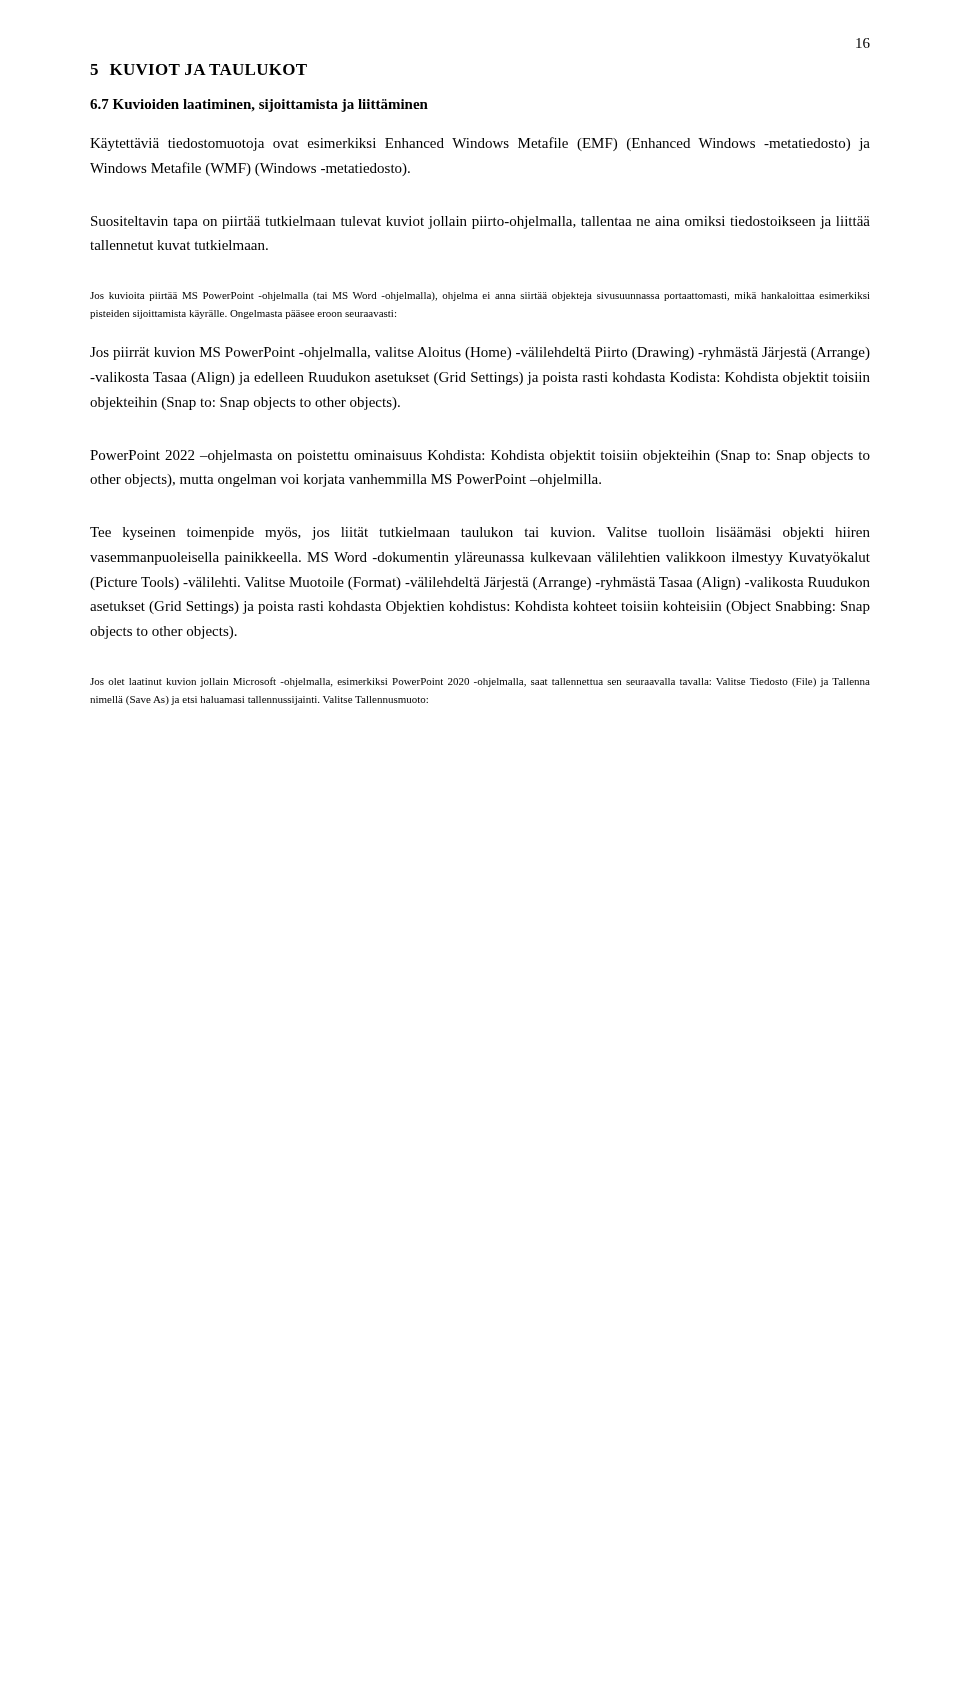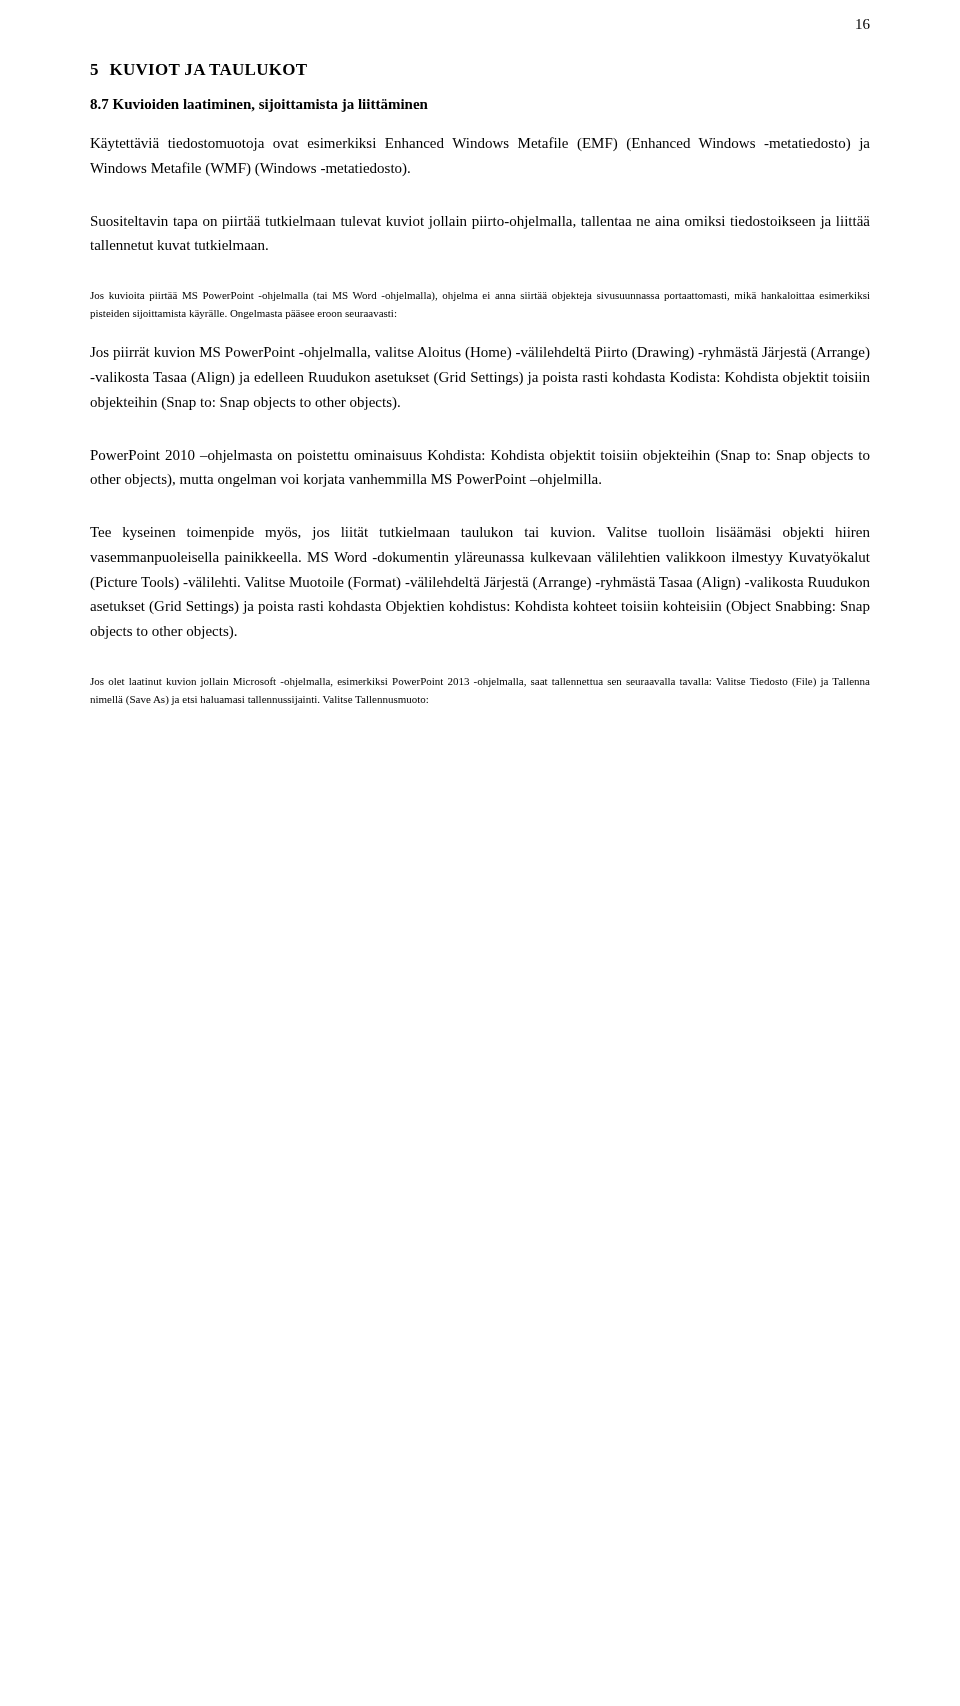--- a/index.html
+++ b/index.html
@@ -20,21 +20,21 @@
     .page {
       width: 960px;
       min-height: 1706px;
       background: #ffffff;
       padding: 60px 90px 60px 90px;
       position: relative;
     }
 
     .page-number {
       position: absolute;
-      top: 16px;
+      top: 35px;
       right: 90px;
       font-size: 15px;
       font-family: "Times New Roman", Times, serif;
     }
 
     .section-heading {
       font-size: 17px;
       font-weight: bold;
       margin-bottom: 16px;
       margin-top: 0;
@@ -72,29 +72,29 @@
 
 <div class="page">
 
   <div class="page-number">16</div>
 
   <h1 class="section-heading">
     <span class="section-number">5</span>
     <span>KUVIOT JA TAULUKOT</span>
   </h1>
 
-  <h2 class="subsection-heading"><span>8.7 </span><span>Kuvioiden laatiminen, sijoittamista ja liittäminen</span></h2>
+  <h2 class="subsection-heading"><span>6.7 </span><span>Kuvioiden laatiminen, sijoittamista ja liittäminen</span></h2>
 
   <p class="paragraph-spaced">Käytettäviä tiedostomuotoja ovat esimerkiksi Enhanced Windows Metafile (EMF) (Enhanced Windows -metatiedosto) ja Windows Metafile (WMF) (Windows -metatiedosto).</p>
 
   <p class="paragraph-spaced">Suositeltavin tapa on piirtää tutkielmaan tulevat kuviot jollain piirto-ohjelmalla, tallentaa ne aina omiksi tiedostoikseen ja liittää tallennetut kuvat tutkielmaan.</p>
 
   <p class="paragraph">Jos kuvioita piirtää MS PowerPoint -ohjelmalla (tai MS Word -ohjelmalla), ohjelma ei anna siirtää objekteja sivusuunnassa portaattomasti, mikä hankaloittaa esimerkiksi pisteiden sijoittamista käyrälle. Ongelmasta pääsee eroon seuraavasti:</p>
 
   <p class="paragraph-spaced">Jos piirrät kuvion MS PowerPoint -ohjelmalla, valitse Aloitus (Home) -välilehdeltä Piirto (Drawing) -ryhmästä Järjestä (Arrange) -valikosta Tasaa (Align) ja edelleen Ruudukon asetukset (Grid Settings) ja poista rasti kohdasta Kodista: Kohdista objektit toisiin objekteihin (Snap to: Snap objects to other objects).</p>
 
-  <p class="paragraph-spaced">PowerPoint 2010 –ohjelmasta on poistettu ominaisuus Kohdista: Kohdista objektit toisiin objekteihin (Snap to: Snap objects to other objects), mutta ongelman voi korjata vanhemmilla MS PowerPoint –ohjelmilla.</p>
+  <p class="paragraph-spaced">PowerPoint 2022 –ohjelmasta on poistettu ominaisuus Kohdista: Kohdista objektit toisiin objekteihin (Snap to: Snap objects to other objects), mutta ongelman voi korjata vanhemmilla MS PowerPoint –ohjelmilla.</p>
 
   <p class="paragraph-spaced">Tee kyseinen toimenpide myös, jos liität tutkielmaan taulukon tai kuvion. Valitse tuolloin lisäämäsi objekti hiiren vasemmanpuoleisella painikkeella. MS Word -dokumentin yläreunassa kulkevaan välilehtien valikkoon ilmestyy Kuvatyökalut (Picture Tools) -välilehti. Valitse Muotoile (Format) -välilehdeltä Järjestä (Arrange) -ryhmästä Tasaa (Align) -valikosta Ruudukon asetukset (Grid Settings) ja poista rasti kohdasta Objektien kohdistus: Kohdista kohteet toisiin kohteisiin (Object Snabbing: Snap objects to other objects).</p>
 
-  <p class="paragraph">Jos olet laatinut kuvion jollain Microsoft -ohjelmalla, esimerkiksi PowerPoint 2013 -ohjelmalla, saat tallennettua sen seuraavalla tavalla: Valitse Tiedosto (File) ja Tallenna nimellä (Save As) ja etsi haluamasi tallennussijainti. Valitse Tallennusmuoto:</p>
+  <p class="paragraph">Jos olet laatinut kuvion jollain Microsoft -ohjelmalla, esimerkiksi PowerPoint 2020 -ohjelmalla, saat tallennettua sen seuraavalla tavalla: Valitse Tiedosto (File) ja Tallenna nimellä (Save As) ja etsi haluamasi tallennussijainti. Valitse Tallennusmuoto:</p>
 
 </div>
 
 </body></html>

